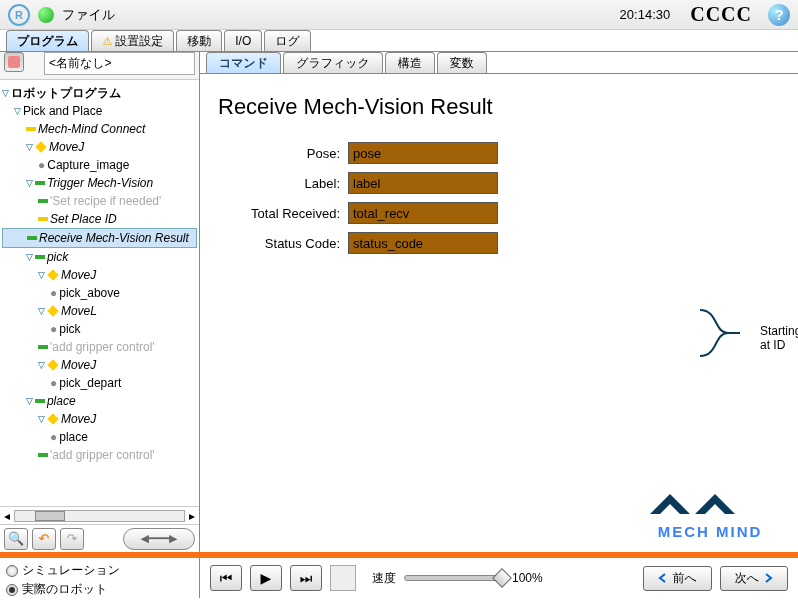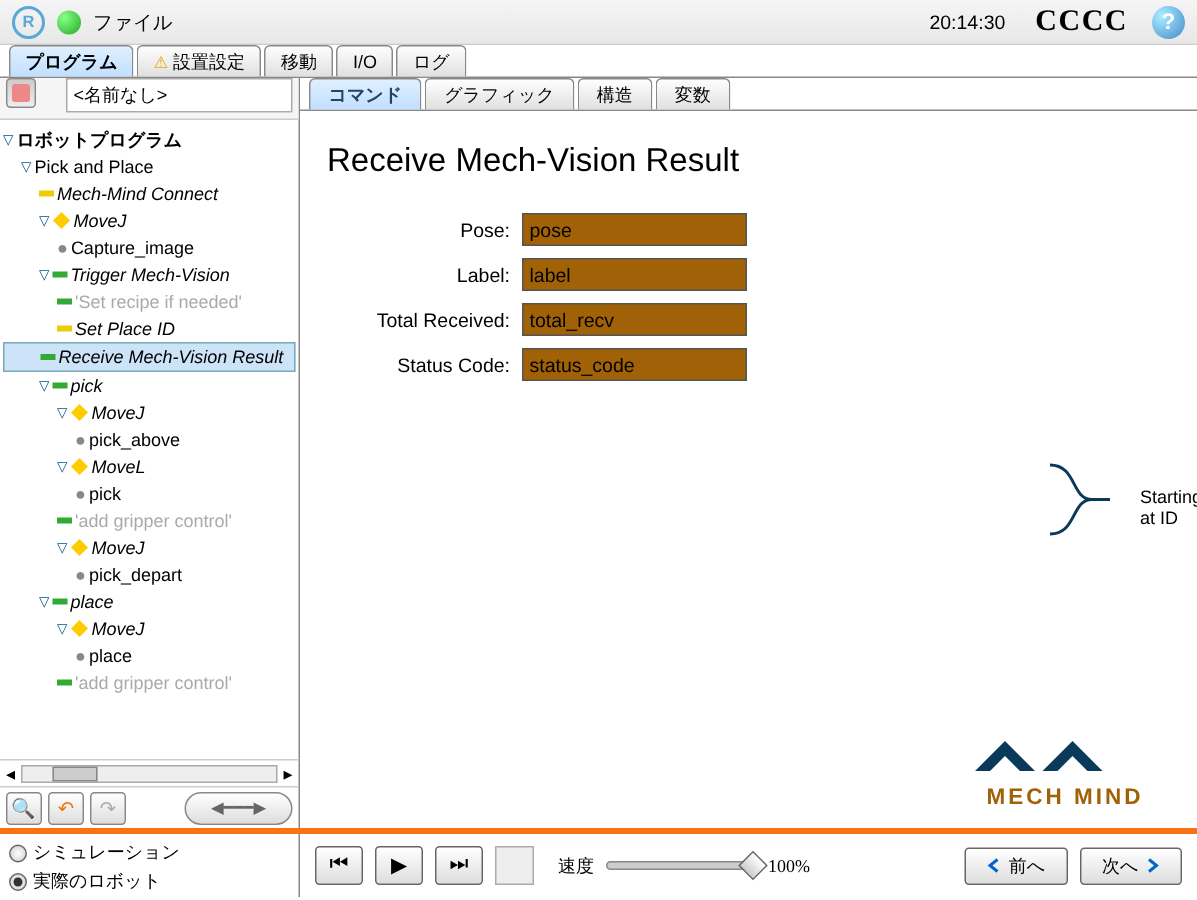--- a/index.html
+++ b/index.html
@@ -69,24 +69,24 @@
 .field-row { display: flex; align-items: center; margin-bottom: 8px; }
 .field-label { width: 130px; text-align: right; padding-right: 8px; font-size: 13px; }
 .text-input { width: 150px; height: 22px; border: 1px solid #555; padding: 0 4px; font-size: 13px; background: #a16207; }
 
 .bracket { position: absolute; left: 500px; top: 232px; width: 40px; height: 54px; }
 .bracket svg { overflow: visible; }
 .start-id { position: absolute; left: 560px; top: 250px; display: flex; align-items: center; gap: 8px; font-size: 12px; }
 
 .logo { position: absolute; right: 18px; bottom: 12px; text-align: center; }
 .logo-svg { width: 140px; height: 28px; }
-.logo-text { font-size: 15px; font-weight: bold; letter-spacing: 2px; color: #a16207; margin-top: 2px; }
-
-
-.bottom { height: 46px; border-top: 4px solid #f97316; display: flex; font-family: Liberation Serif, serif; }
+.logo-text { font-size: 15px; font-weight: bold; letter-spacing: 2px; color: #3b82f6; margin-top: 2px; }
+
+
+.bottom { height: 46px; border-top: 6px solid #f97316; display: flex; }
 .bottom-left { width: 200px; border-right: 1px solid #888; padding: 4px 6px; }
 .radio-row { display: flex; align-items: center; gap: 4px; font-size: 12px; margin-bottom: 2px; }
 .radio { width: 12px; height: 12px; border: 1px solid #666; border-radius: 50%; background: radial-gradient(#fff,#ccc); }
 .radio.on::after { content: ""; display: block; width: 6px; height: 6px; background: #333; border-radius: 50%; margin: 2px; }
 .bottom-right { flex: 1; display: flex; align-items: center; padding: 0 10px; gap: 8px; }
 .play-ctrl { width: 32px; height: 26px; border: 1px solid #666; background: linear-gradient(#fff,#ddd); border-radius: 3px; display: flex; align-items: center; justify-content: center; font-size: 14px; }
 .stop-sq { width: 26px; height: 26px; border: 1px solid #aaa; background: #eee; }
 .speed-label { font-size: 12px; margin-left: 8px; }
 .slider { width: 100px; height: 6px; background: #ccc; border: 1px solid #888; border-radius: 3px; position: relative; }
 .slider-thumb { position: absolute; right: -6px; top: -5px; width: 14px; height: 14px; background: linear-gradient(#fff,#ccc); border: 1px solid #666; transform: rotate(45deg); }

